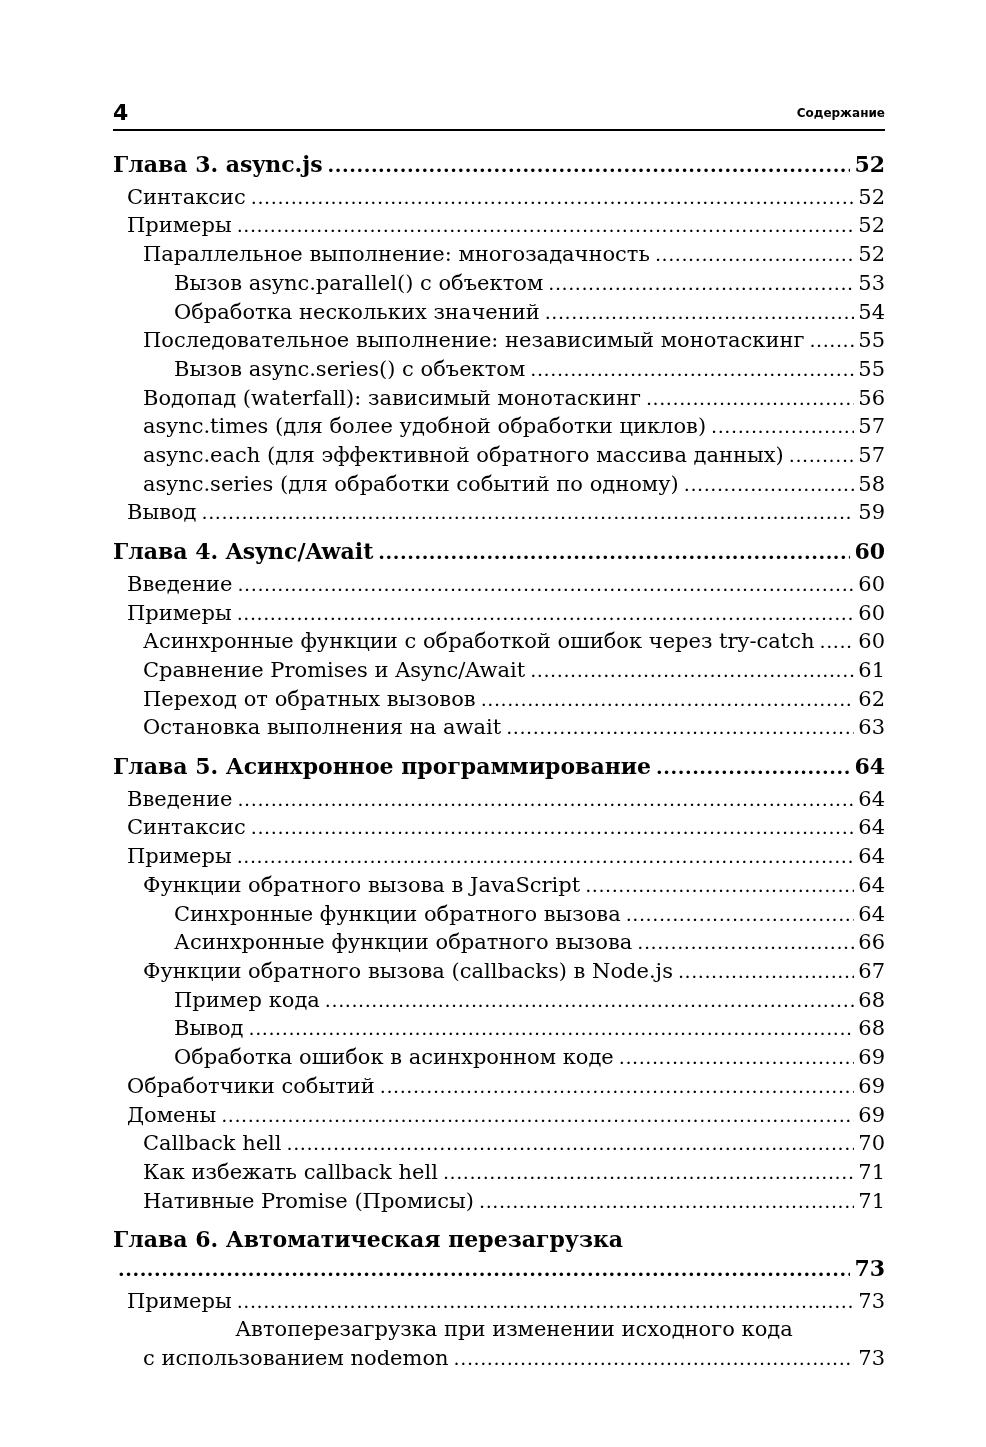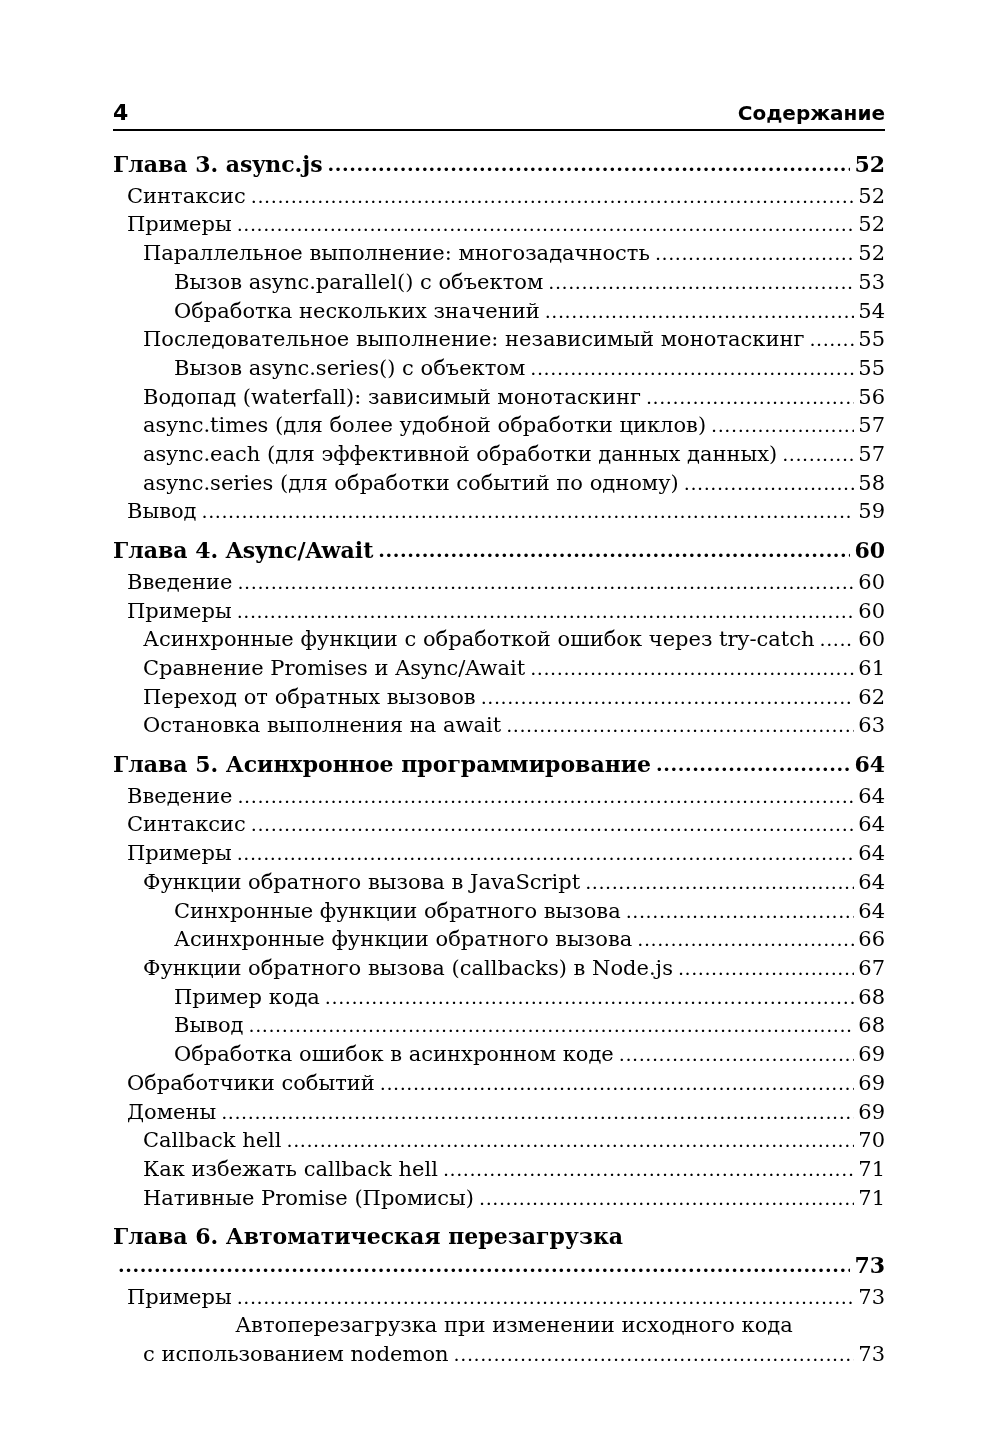--- a/index.html
+++ b/index.html
@@ -19,39 +19,39 @@
     top: 102px;
     display: flex;
     justify-content: space-between;
     align-items: flex-end;
     border-bottom: 2px solid #000;
     padding-bottom: 5px;
     font-family: "DejaVu Sans", "Liberation Sans", sans-serif;
     font-weight: bold;
   }
   .header .num   { font-size: 22px; line-height: 22px; }
-  .header .title { font-size: 20px; line-height: 22px; }
+  .header .title { font-size: 12px; line-height: 22px; }
 
   .toc {
     position: absolute;
     left: 113px;
     width: 772px;
     top: 150px;
     font-size: 21px;
   }
   .section { margin-top: 10px; }
   .section:first-child { margin-top: 0; }
 
   .row {
     display: flex;
     align-items: baseline;
     line-height: 28.7px;
     white-space: nowrap;
   }
-  .lvl0 { margin-left: 0; align-items: flex-end; }
+  .lvl0 { margin-left: 0; }
   .lvl1 { margin-left: 14px; justify-content: center; }
   .lvl2 { margin-left: 30px; justify-content: center; }
   .lvl3 { margin-left: 61px; }
 
   .chapter { font-weight: bold; font-size: 22px; }
   .chapter.last-line { margin-bottom: 3px; }
 
   .label { flex: 0 0 auto; }
   .dots {
     flex: 1 1 auto;
@@ -117,21 +117,21 @@
           <span class="label">Водопад (waterfall): зависимый монотаскинг</span>
           <span class="dots">............................................................................................................................................................................................................................</span>
           <span class="pg">56</span>
         </div>
         <div class="row lvl2">
           <span class="label">async.times (для более удобной обработки циклов)</span>
           <span class="dots">............................................................................................................................................................................................................................</span>
           <span class="pg">57</span>
         </div>
         <div class="row lvl2">
-          <span class="label">async.each (для эффективной обработки данных данных)</span>
+          <span class="label">async.each (для эффективной обратного массива данных)</span>
           <span class="dots">............................................................................................................................................................................................................................</span>
           <span class="pg">57</span>
         </div>
         <div class="row lvl2">
           <span class="label">async.series (для обработки событий по одному)</span>
           <span class="dots">............................................................................................................................................................................................................................</span>
           <span class="pg">58</span>
         </div>
         <div class="row lvl1">
           <span class="label">Вывод</span>

